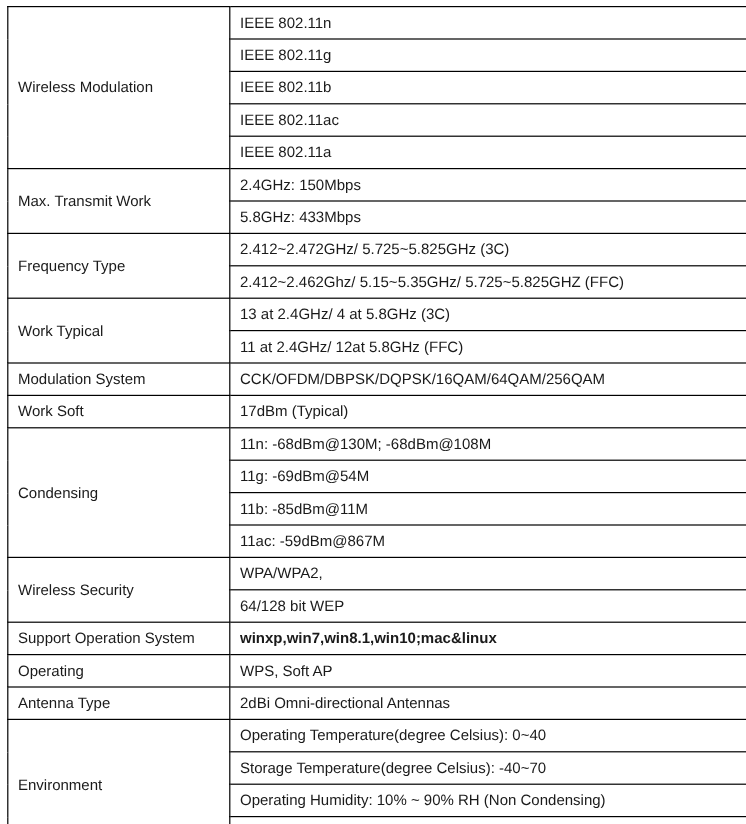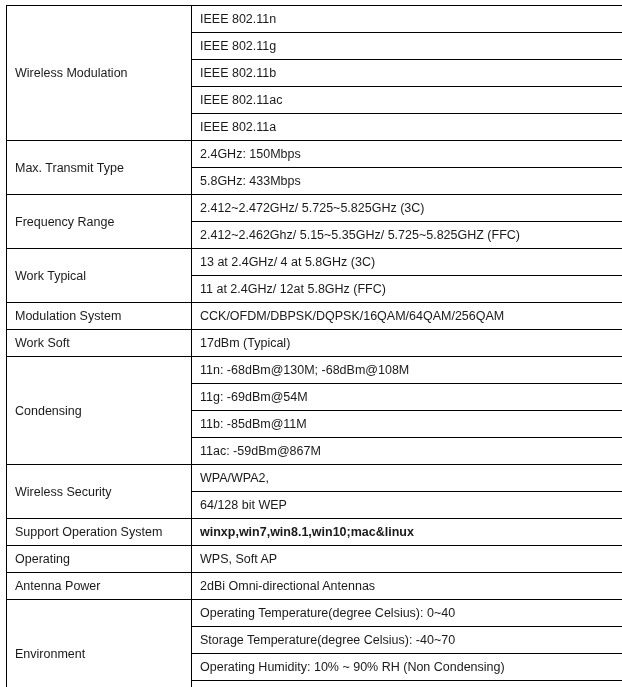--- a/index.html
+++ b/index.html
@@ -63,28 +63,28 @@
         <tr>
           <td class="value-cell">IEEE 802.11b</td>
         </tr>
         <tr>
           <td class="value-cell">IEEE 802.11ac</td>
         </tr>
         <tr>
           <td class="value-cell">IEEE 802.11a</td>
         </tr>
         <tr>
-          <td class="label-cell" rowspan="2">Max. Transmit Type</td>
+          <td class="label-cell" rowspan="2">Max. Transmit Work</td>
           <td class="value-cell">2.4GHz: 150Mbps</td>
         </tr>
         <tr>
           <td class="value-cell">5.8GHz: 433Mbps</td>
         </tr>
         <tr>
-          <td class="label-cell" rowspan="2">Frequency Range</td>
+          <td class="label-cell" rowspan="2">Frequency Type</td>
           <td class="value-cell">2.412~2.472GHz/ 5.725~5.825GHz (3C)</td>
         </tr>
         <tr>
           <td class="value-cell">2.412~2.462Ghz/ 5.15~5.35GHz/ 5.725~5.825GHZ (FFC)</td>
         </tr>
         <tr>
           <td class="label-cell" rowspan="2">Work Typical</td>
           <td class="value-cell">13 at 2.4GHz/ 4 at 5.8GHz (3C)</td>
         </tr>
         <tr>
@@ -120,21 +120,21 @@
         </tr>
         <tr>
           <td class="label-cell">Support Operation System</td>
           <td class="value-cell bold-value">winxp,win7,win8.1,win10;mac&amp;linux</td>
         </tr>
         <tr>
           <td class="label-cell">Operating</td>
           <td class="value-cell">WPS, Soft AP</td>
         </tr>
         <tr>
-          <td class="label-cell">Antenna Power</td>
+          <td class="label-cell">Antenna Type</td>
           <td class="value-cell">2dBi Omni-directional Antennas</td>
         </tr>
         <tr>
           <td class="label-cell" rowspan="4">Environment</td>
           <td class="value-cell">Operating Temperature(degree Celsius): 0~40</td>
         </tr>
         <tr>
           <td class="value-cell">Storage Temperature(degree Celsius): -40~70</td>
         </tr>
         <tr>

